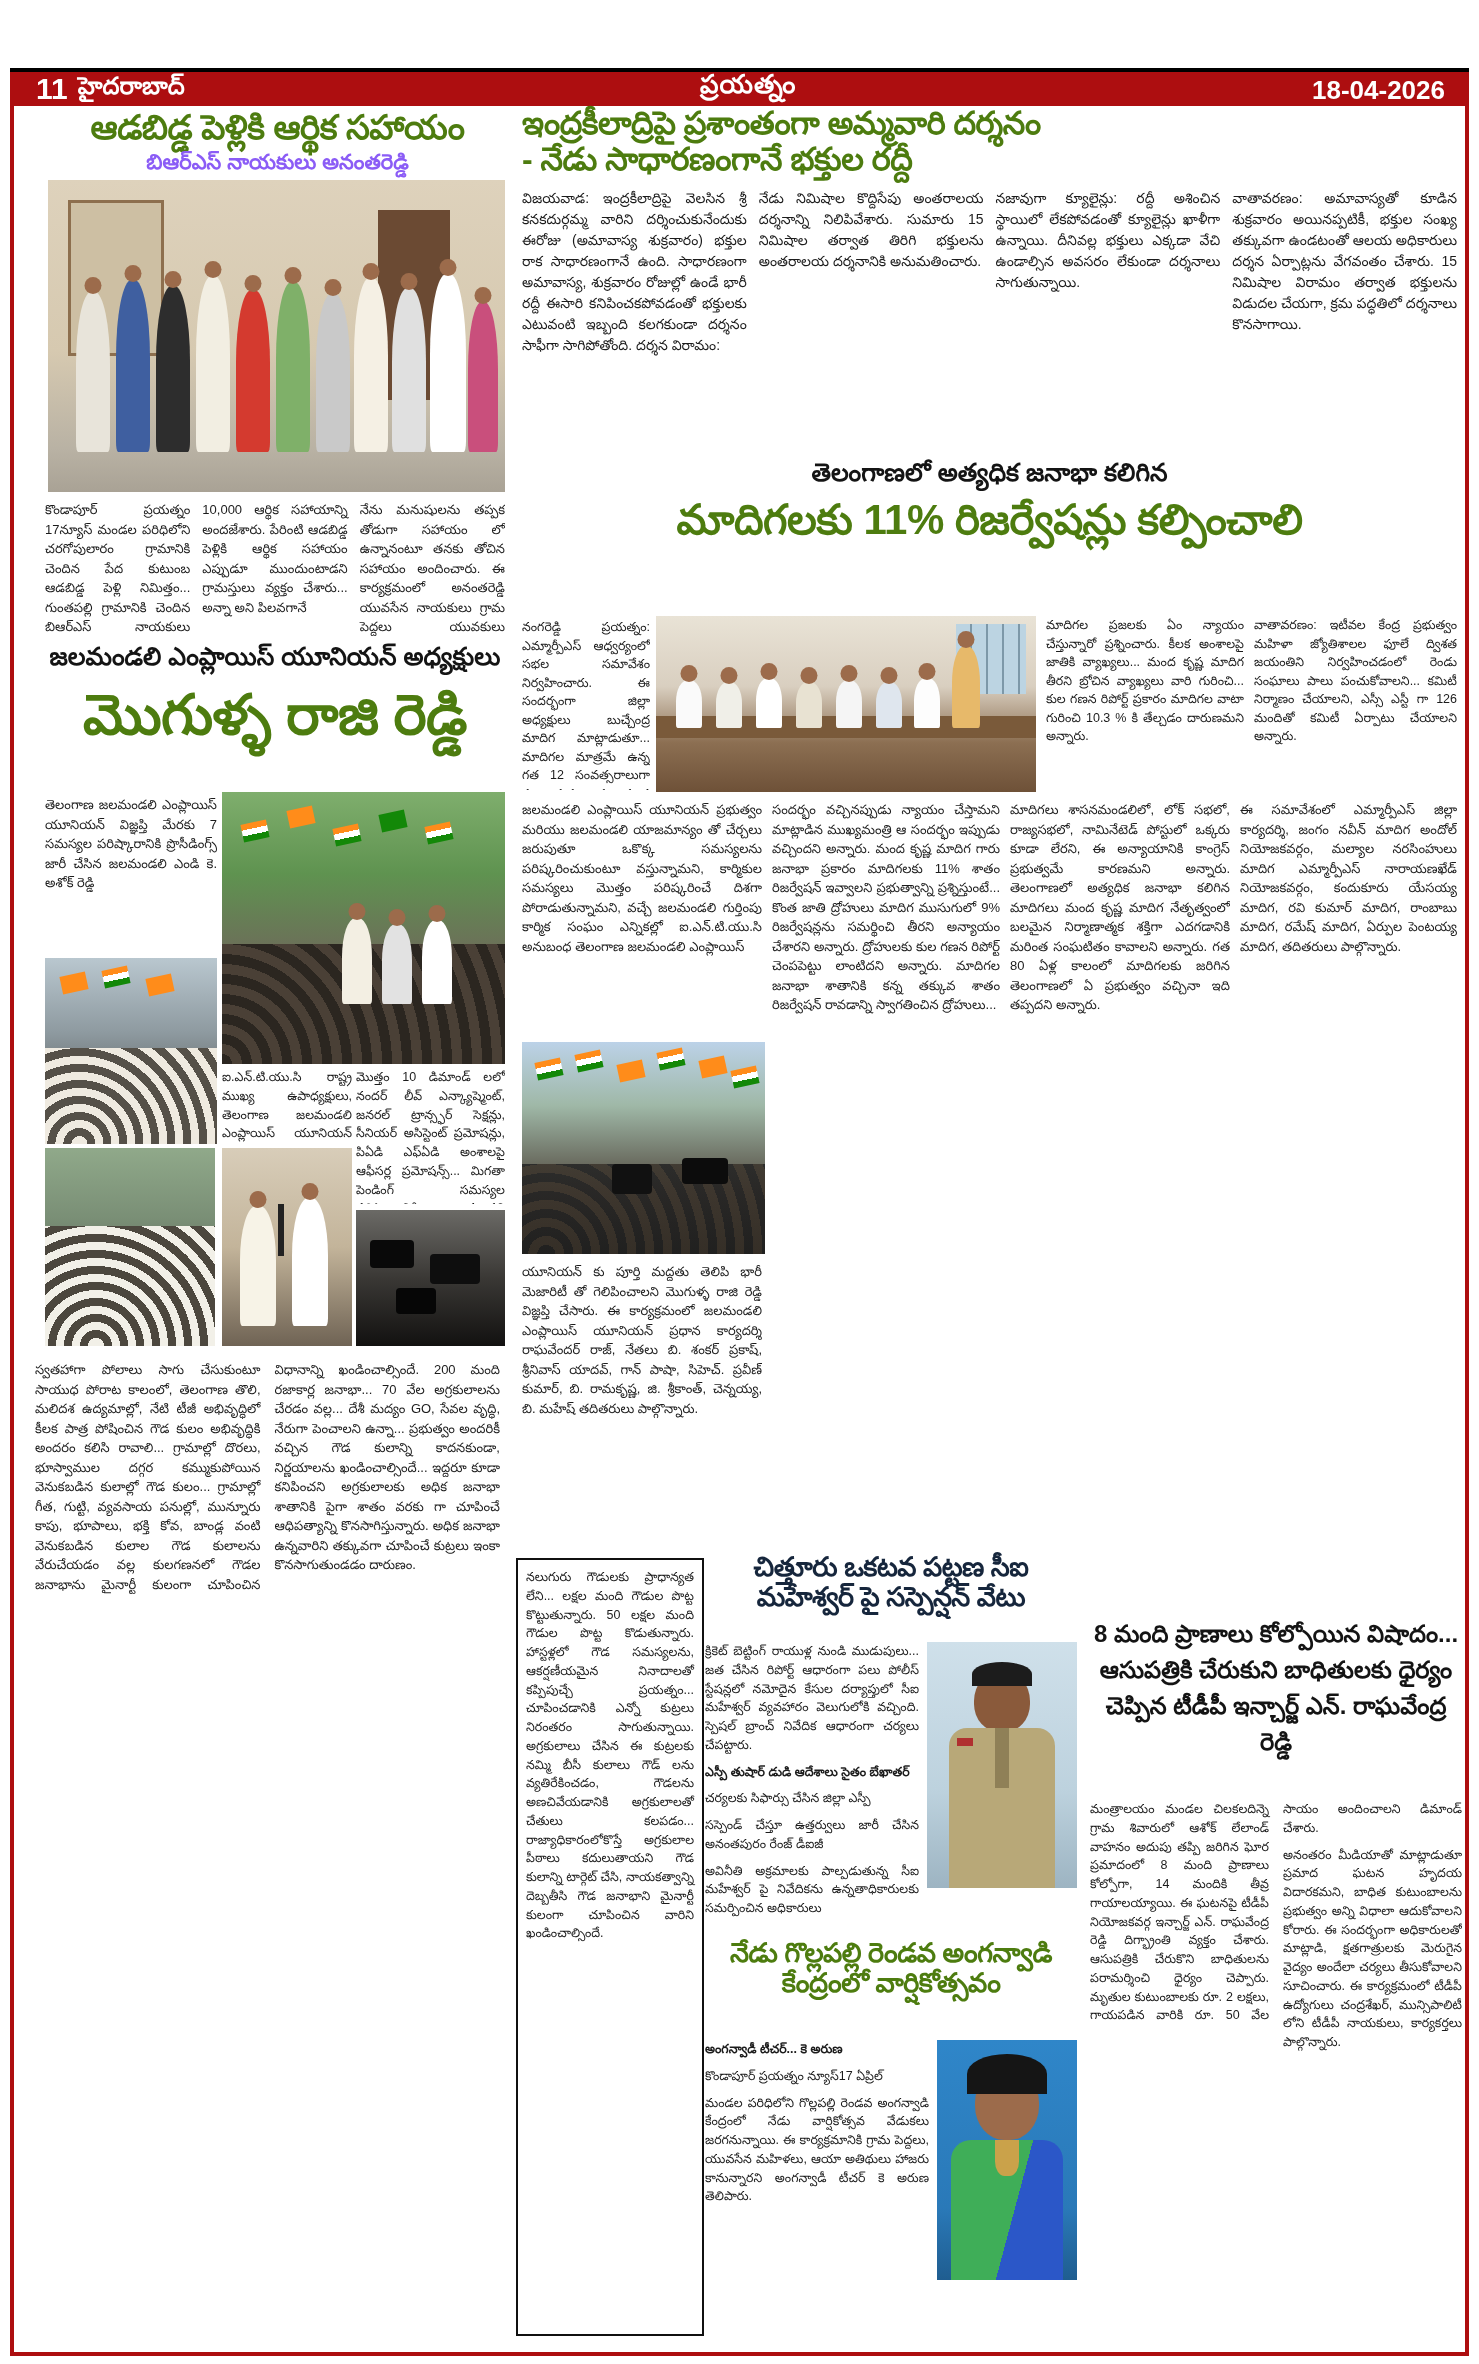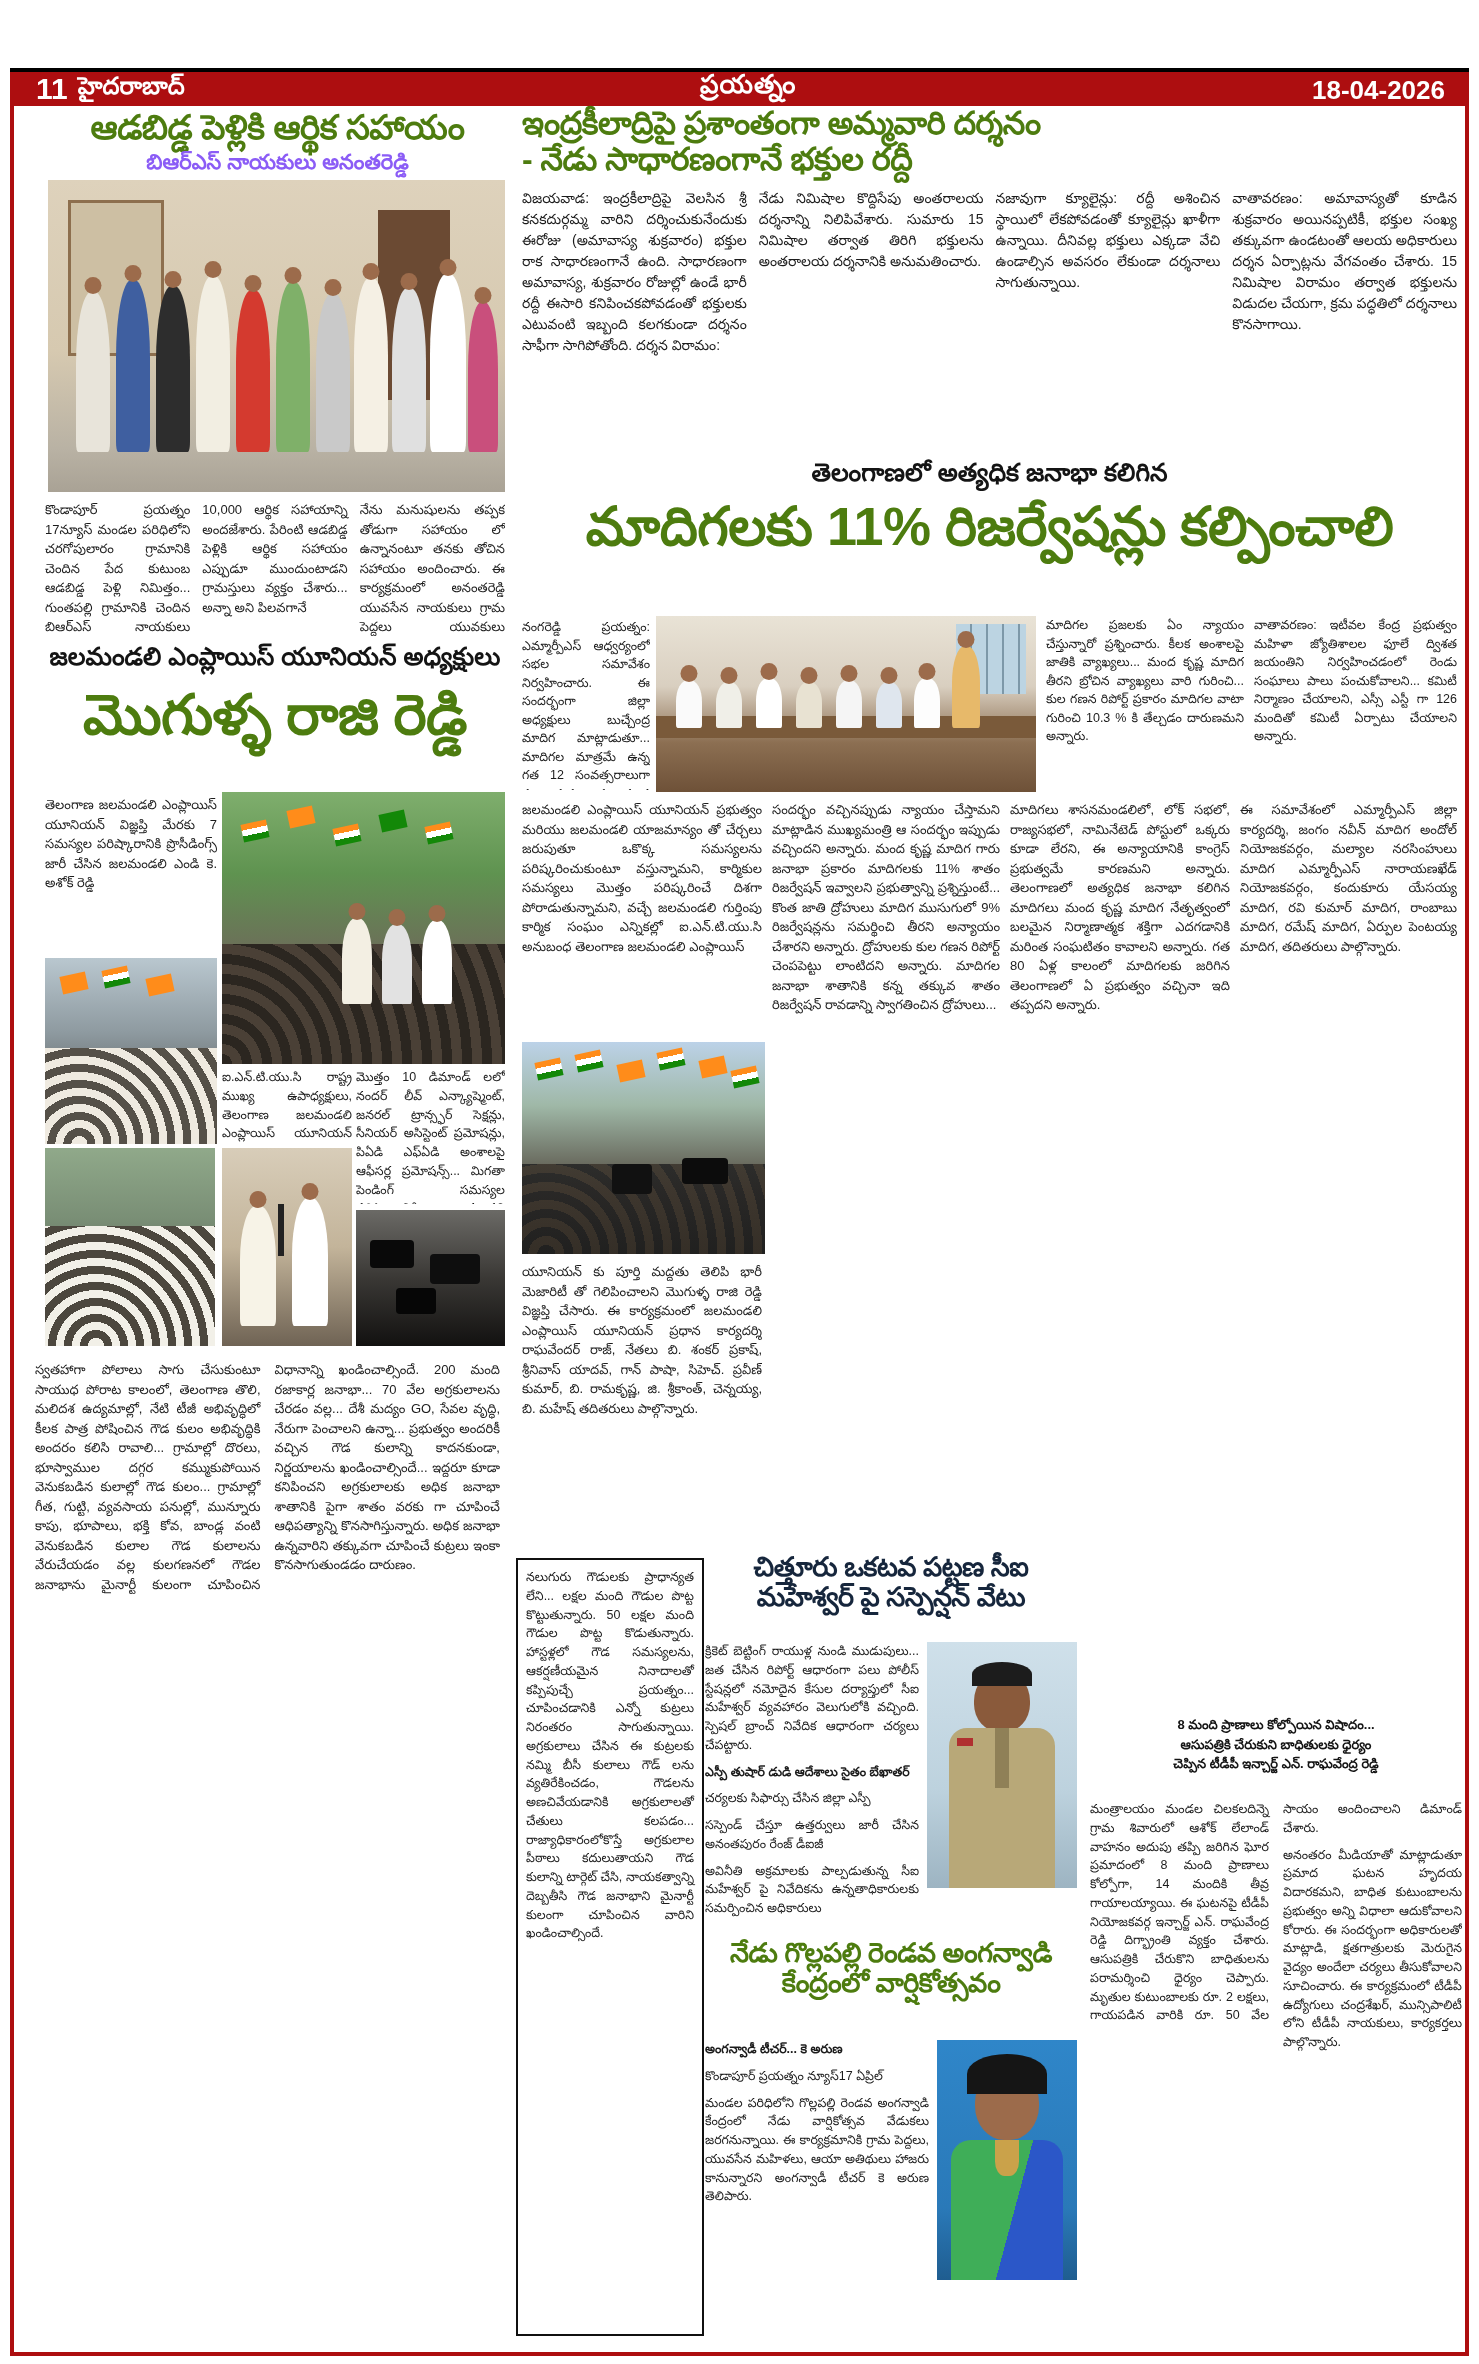--- a/index.html
+++ b/index.html
@@ -79,21 +79,21 @@
     <div>- నేడు సాధారణంగానే భక్తుల రద్దీ</div>
   </div>
   <div class="abs cols-flex body-txt just" style="left:522px;top:188px;width:935px;height:266px;font-size:14px;">
     <div>విజయవాడ: ఇంద్రకీలాద్రిపై వెలసిన శ్రీ కనకదుర్గమ్మ వారిని దర్శించుకునేందుకు ఈరోజు (అమావాస్య శుక్రవారం) భక్తుల రాక సాధారణంగానే ఉంది. సాధారణంగా అమావాస్య, శుక్రవారం రోజుల్లో ఉండే భారీ రద్దీ ఈసారి కనిపించకపోవడంతో భక్తులకు ఎటువంటి ఇబ్బంది కలగకుండా దర్శనం సాఫీగా సాగిపోతోంది. దర్శన విరామం:</div>
     <div>నేడు నిమిషాల కొద్దిసేపు అంతరాలయ దర్శనాన్ని నిలిపివేశారు. సుమారు 15 నిమిషాల తర్వాత తిరిగి భక్తులను అంతరాలయ దర్శనానికి అనుమతించారు.</div>
     <div>నజావుగా క్యూలైన్లు: రద్దీ అశించిన స్థాయిలో లేకపోవడంతో క్యూలైన్లు ఖాళీగా ఉన్నాయి. దీనివల్ల భక్తులు ఎక్కడా వేచి ఉండాల్సిన అవసరం లేకుండా దర్శనాలు సాగుతున్నాయి.</div>
     <div>వాతావరణం: అమావాస్యతో కూడిన శుక్రవారం అయినప్పటికీ, భక్తుల సంఖ్య తక్కువగా ఉండటంతో ఆలయ అధికారులు దర్శన ఏర్పాట్లను వేగవంతం చేశారు. 15 నిమిషాల విరామం తర్వాత భక్తులను విడుదల చేయగా, క్రమ పద్ధతిలో దర్శనాలు కొనసాగాయి.</div>
   </div>
 
   <div class="abs bold center" style="left:522px;top:458px;width:935px;font-size:25px;">తెలంగాణలో అత్యధిక జనాభా కలిగిన</div>
-  <div class="abs hl center" style="left:522px;top:496px;width:935px;font-size:54px;">మాదిగలకు 11% రిజర్వేషన్లు కల్పించాలి</div>
+  <div class="abs hl center" style="left:522px;top:496px;width:935px;font-size:42px;">మాదిగలకు 11% రిజర్వేషన్లు కల్పించాలి</div>
 
   <div class="abs body-txt just smallcol" style="left:522px;top:618px;width:128px;height:172px;">నంగరెడ్డి ప్రయత్నం: ఎమ్మార్పీఎస్ ఆధ్వర్యంలో సభల సమావేశం నిర్వహించారు. ఈ సందర్భంగా జిల్లా అధ్యక్షులు బుచ్చేంద్ర మాదిగ మాట్లాడుతూ... మాదిగల మాత్రమే ఉన్న గత 12 సంవత్సరాలుగా ప్రజల సభ్యుల కుల గణన రిపోర్ట్ ప్రకారం 10 నుండి 11% ఉంది. ఎస్సీ వర్గీకరణలో...</div>
 
   <div class="photo" style="left:656px;top:616px;width:380px;height:176px;background:linear-gradient(#e9e3d6 0%,#d9cfc0 40%,#8c6f52 72%,#6e5138 100%);">
     <div style="left:300px;top:8px;width:70px;height:70px;background:repeating-linear-gradient(90deg,#bcd4e2 0 14px,#7d98a8 14px 16px);"></div>
     <div style="left:0;top:100px;width:380px;height:22px;background:#7a5a3a;"></div>
     <div class="psn" style="left:20px;top:64px;width:26px;height:48px;background:#fafafa;"></div>
     <div class="psn" style="left:60px;top:66px;width:26px;height:46px;background:#f0efe8;"></div>
     <div class="psn" style="left:100px;top:62px;width:26px;height:50px;background:#ffffff;"></div>
     <div class="psn" style="left:140px;top:66px;width:26px;height:46px;background:#e8e2d2;"></div>
@@ -216,21 +216,21 @@
       <div style="left:38px;top:26px;width:64px;height:74px;border-radius:50% 50% 46% 46%;background:#9c6b4b;"></div>
       <div style="left:30px;top:14px;width:80px;height:40px;border-radius:50% 50% 0 0;background:#151515;"></div>
       <div style="left:14px;top:100px;width:112px;height:140px;border-radius:20px 20px 0 0;background:linear-gradient(105deg,#3fae58 0 55%,#2b57c8 55% 100%);"></div>
       <div style="left:58px;top:100px;width:24px;height:36px;background:#caa24a;border-radius:0 0 40% 40%;"></div>
     </div>
     <p class="frag bold">అంగన్వాడీ టీచర్... కె అరుణ</p>
     <p class="frag">కొండాపూర్ ప్రయత్నం న్యూస్17 ఏప్రిల్</p>
     <p class="frag">మండల పరిధిలోని గొల్లపల్లి రెండవ అంగన్వాడి కేంద్రంలో నేడు వార్షికోత్సవ వేడుకలు జరగనున్నాయి. ఈ కార్యక్రమానికి గ్రామ పెద్దలు, యువసేన మహిళలు, ఆయా అతిథులు హాజరు కానున్నారని అంగన్వాడీ టీచర్ కె అరుణ తెలిపారు.</p>
   </div>
 
-  <div class="abs bold center" style="left:1090px;top:1715px;width:372px;font-size:13px;line-height:1.5;">
+  <div class="abs bold center" style="left:1090px;top:1616px;width:372px;font-size:24px;line-height:1.5;">
     <div>8 మంది ప్రాణాలు కోల్పోయిన విషాదం...</div>
     <div>ఆసుపత్రికి చేరుకుని బాధితులకు ధైర్యం</div>
     <div>చెప్పిన టీడీపీ ఇన్చార్జ్ ఎన్. రాఘవేంద్ర రెడ్డి</div>
   </div>
   <div class="abs body-txt just" style="left:1090px;top:1800px;width:372px;height:535px;column-count:2;column-gap:14px;font-size:12.5px;">
     <p class="frag">మంత్రాలయం మండల చిలకలదిన్నె గ్రామ శివారులో ఆశోక్ లేలాండ్ వాహనం అదుపు తప్పి జరిగిన ఘోర ప్రమాదంలో 8 మంది ప్రాణాలు కోల్పోగా, 14 మందికి తీవ్ర గాయాలయ్యాయి. ఈ ఘటనపై టీడీపీ నియోజకవర్గ ఇన్చార్జ్ ఎన్. రాఘవేంద్ర రెడ్డి దిగ్భ్రాంతి వ్యక్తం చేశారు. ఆసుపత్రికి చేరుకొని బాధితులను పరామర్శించి ధైర్యం చెప్పారు. మృతుల కుటుంబాలకు రూ. 2 లక్షలు, గాయపడిన వారికి రూ. 50 వేల సాయం అందించాలని డిమాండ్ చేశారు.</p>
     <p class="frag">అనంతరం మీడియాతో మాట్లాడుతూ ప్రమాద ఘటన హృదయ విదారకమని, బాధిత కుటుంబాలను ప్రభుత్వం అన్ని విధాలా ఆదుకోవాలని కోరారు. ఈ సందర్భంగా అధికారులతో మాట్లాడి, క్షతగాత్రులకు మెరుగైన వైద్యం అందేలా చర్యలు తీసుకోవాలని సూచించారు. ఈ కార్యక్రమంలో టీడీపీ ఉద్యోగులు చంద్రశేఖర్, మున్సిపాలిటీ లోని టీడీపీ నాయకులు, కార్యకర్తలు పాల్గొన్నారు.</p>
   </div>
 
 </div>

